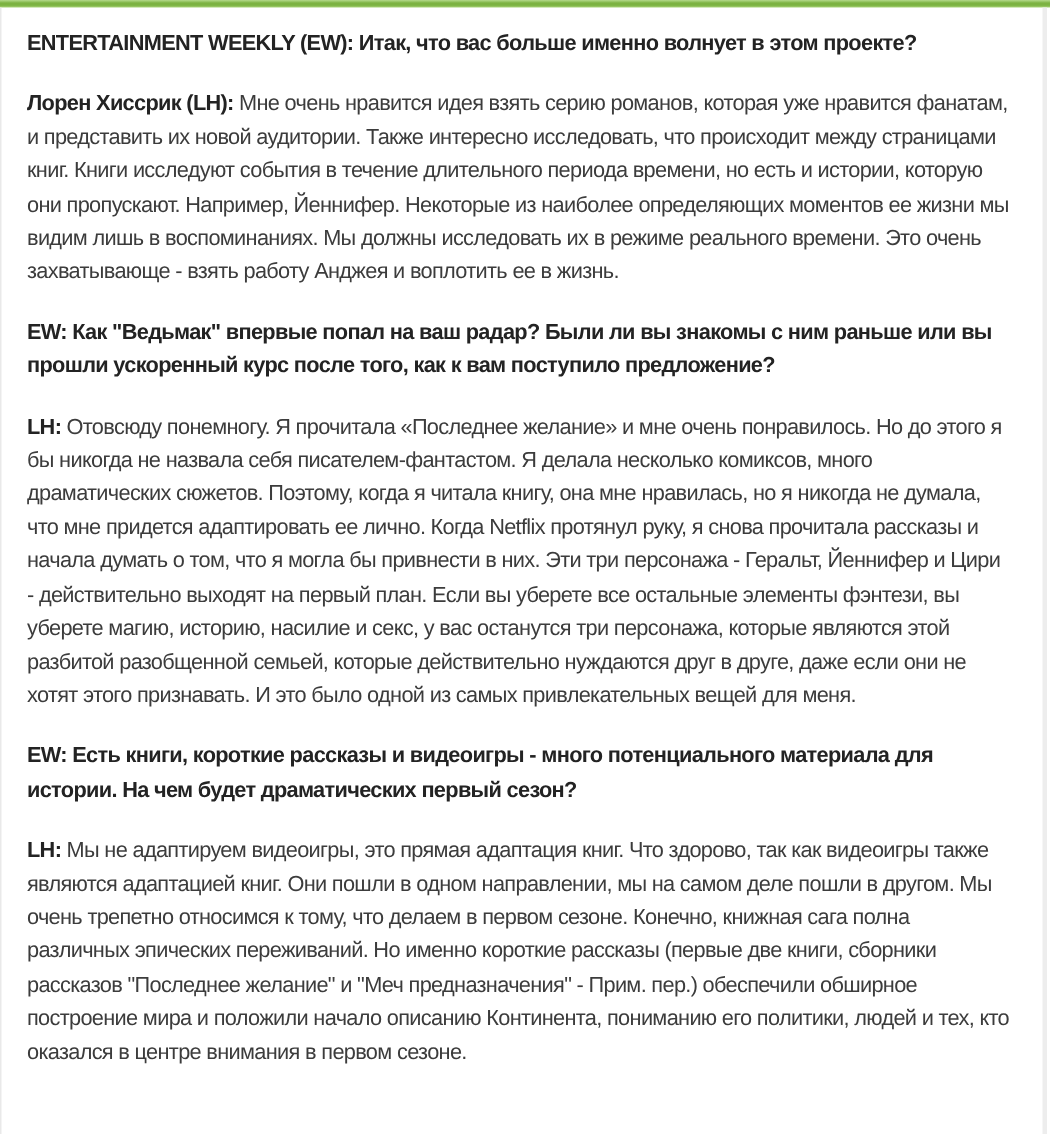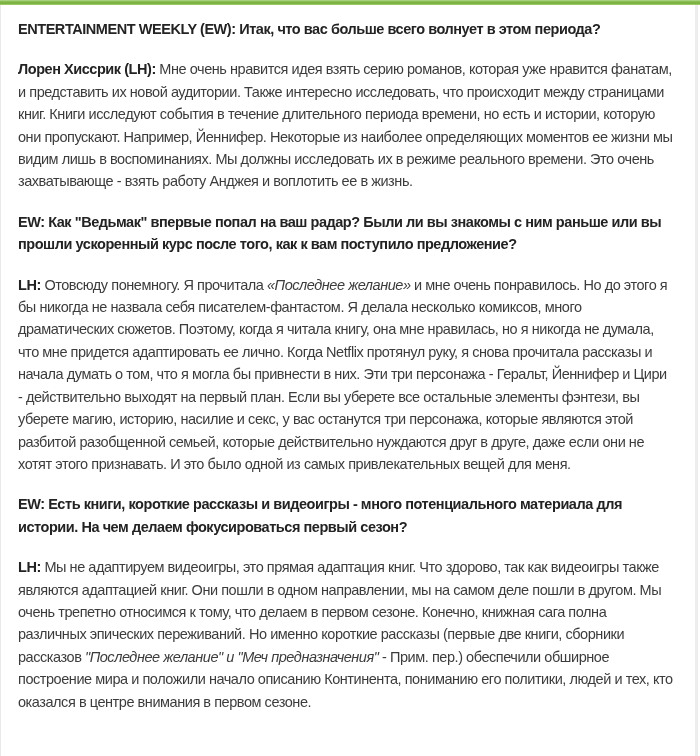--- a/index.html
+++ b/index.html
@@ -50,38 +50,37 @@
   p.question {
     font-weight: bold;
     color: #232323;
   }
   .speaker {
     font-weight: bold;
     color: #232323;
     text-align: center;
   }
   .book-title {
-    font-style: italic;
   }
 </style>
 </head>
 <body>
 
 <div class="accent-bar"></div>
 <div class="edge-left"></div>
 
 <div class="content">
 
-  <p class="question">ENTERTAINMENT WEEKLY (EW): Итак, что вас больше всего волнует в этом периода?</p>
+  <p class="question">ENTERTAINMENT WEEKLY (EW): Итак, что вас больше именно волнует в этом проекте?</p>
 
   <p class="answer"><span class="speaker">Лорен Хиссрик (LH):</span><span> Мне очень нравится идея взять серию романов, которая уже нравится фанатам, и представить их новой аудитории. Также интересно исследовать, что происходит между страницами книг. Книги исследуют события в течение длительного периода времени, но есть и истории, которую они пропускают. Например, Йеннифер. Некоторые из наиболее определяющих моментов ее жизни мы видим лишь в воспоминаниях. Мы должны исследовать их в режиме реального времени. Это очень захватывающе - взять работу Анджея и воплотить ее в жизнь.</span></p>
 
   <p class="question">EW: Как "Ведьмак" впервые попал на ваш радар? Были ли вы знакомы с ним раньше или вы прошли ускоренный курс после того, как к вам поступило предложение?</p>
 
   <p class="answer"><span class="speaker">LH:</span><span> Отовсюду понемногу. Я прочитала </span><span class="book-title">«Последнее желание»</span><span> и мне очень понравилось. Но до этого я бы никогда не назвала себя писателем-фантастом. Я делала несколько комиксов, много драматических сюжетов. Поэтому, когда я читала книгу, она мне нравилась, но я никогда не думала, что мне придется адаптировать ее лично. Когда Netflix протянул руку, я снова прочитала рассказы и начала думать о том, что я могла бы привнести в них. Эти три персонажа - Геральт, Йеннифер и Цири - действительно выходят на первый план. Если вы уберете все остальные элементы фэнтези, вы уберете магию, историю, насилие и секс, у вас останутся три персонажа, которые являются этой разбитой разобщенной семьей, которые действительно нуждаются друг в друге, даже если они не хотят этого признавать. И это было одной из самых привлекательных вещей для меня.</span></p>
 
-  <p class="question">EW: Есть книги, короткие рассказы и видеоигры - много потенциального материала для истории. На чем делаем фокусироваться первый сезон?</p>
+  <p class="question">EW: Есть книги, короткие рассказы и видеоигры - много потенциального материала для истории. На чем будет драматических первый сезон?</p>
 
   <p class="answer"><span class="speaker">LH:</span><span> Мы не адаптируем видеоигры, это прямая адаптация книг. Что здорово, так как видеоигры также являются адаптацией книг. Они пошли в одном направлении, мы на самом деле пошли в другом. Мы очень трепетно относимся к тому, что делаем в первом сезоне. Конечно, книжная сага полна различных эпических переживаний. Но именно короткие рассказы (первые две книги, сборники рассказов </span><span class="book-title">"Последнее желание" и "Меч предназначения"</span><span> - Прим. пер.) обеспечили обширное построение мира и положили начало описанию Континента, пониманию его политики, людей и тех, кто оказался в центре внимания в первом сезоне.</span></p>
 
 </div>
 
 <div class="scroll-track"></div>
 
 </body></html>

